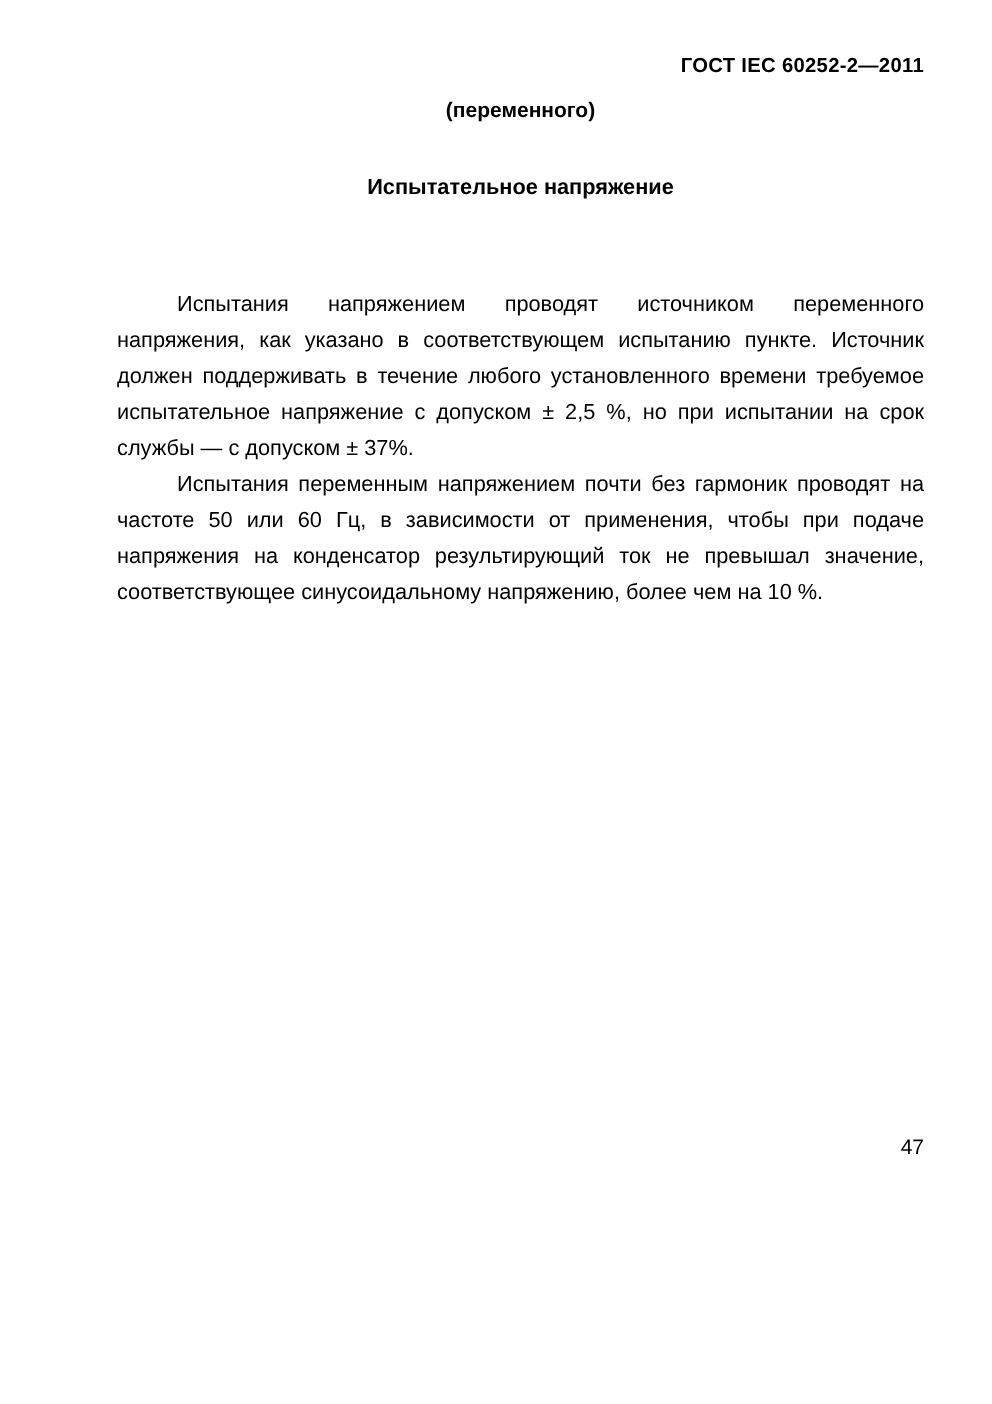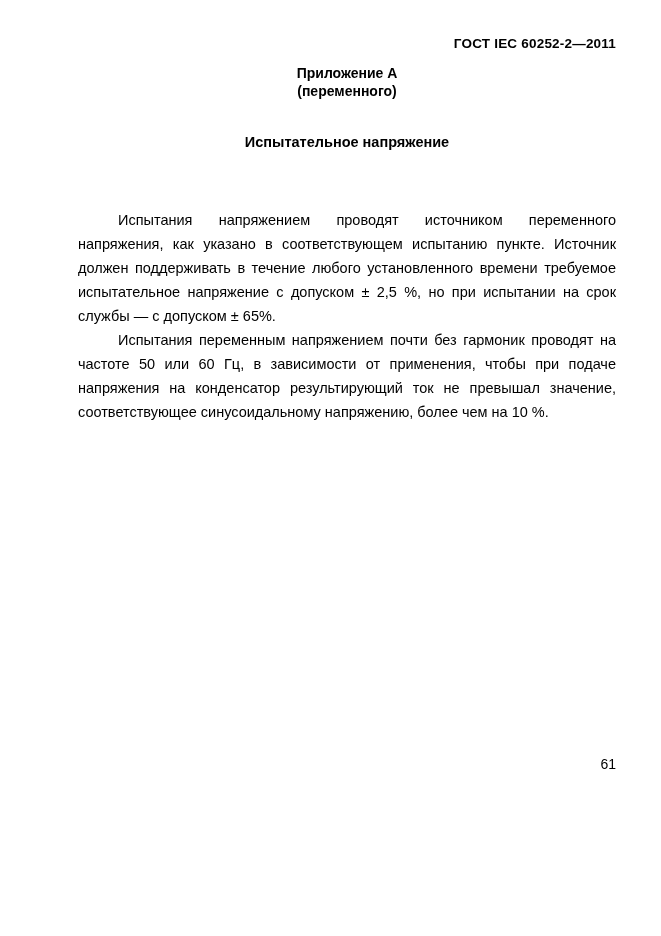--- a/index.html
+++ b/index.html
@@ -64,26 +64,25 @@
     font-weight: normal;
   }
 </style>
 </head>
 <body>
 
 <div class="page">
   <div class="content">
     <div class="doc-header">ГОСТ IEC 60252-2—2011</div>
 
-    <div class="appendix-title">Приложение А</div>
 
     <div class="appendix-subtitle">(переменного)</div>
 
     <div class="section-title">Испытательное напряжение</div>
 
     <div class="body-text">
-      <p>Испытания напряжением проводят источником переменного напряжения, как указано в соответствующем испытанию пункте. Источник должен поддерживать в течение любого установленного времени требуемое испытательное напряжение с допуском ± 2,5 %, но при испытании на срок службы — с допуском ± 65%.</p>
+      <p>Испытания напряжением проводят источником переменного напряжения, как указано в соответствующем испытанию пункте. Источник должен поддерживать в течение любого установленного времени требуемое испытательное напряжение с допуском ± 2,5 %, но при испытании на срок службы — с допуском ± 37%.</p>
       <p>Испытания переменным напряжением почти без гармоник проводят на частоте 50 или 60 Гц, в зависимости от применения, чтобы при подаче напряжения на конденсатор результирующий ток не превышал значение, соответствующее синусоидальному напряжению, более чем на 10 %.</p>
     </div>
   </div>
 
-  <div class="page-number">61</div>
+  <div class="page-number">47</div>
 </div>
 
 </body></html>

